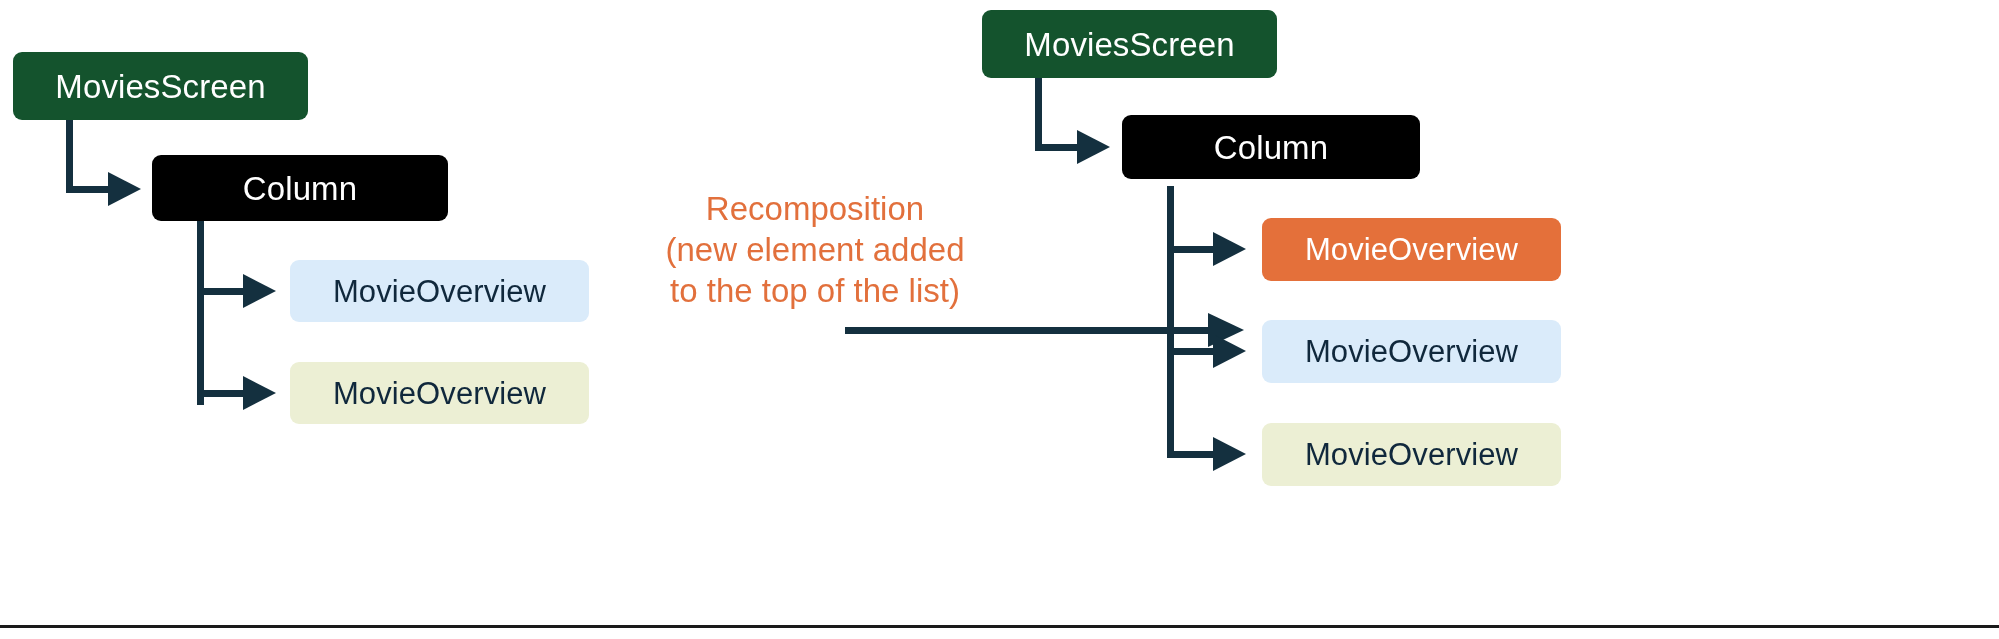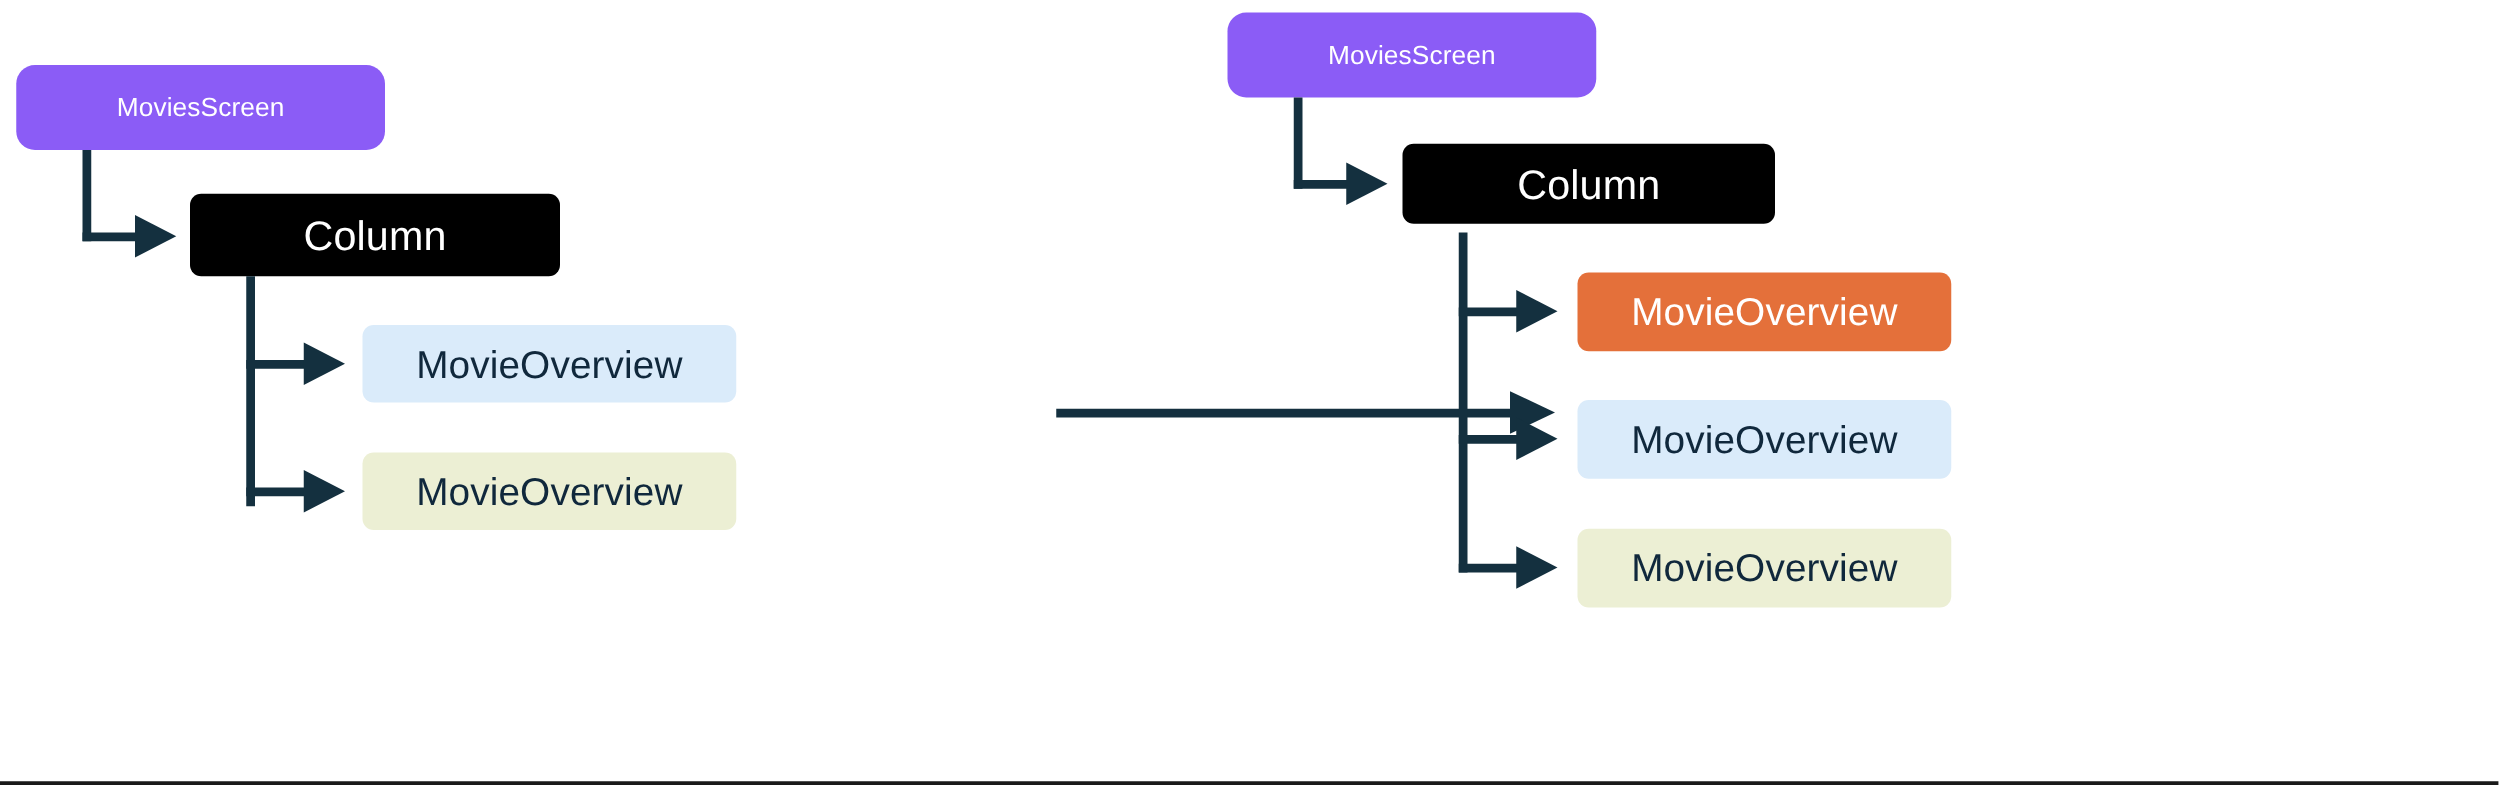--- a/index.html
+++ b/index.html
@@ -28,24 +28,23 @@
     justify-content: center;
     border-radius: 9px;
     font-family: "Liberation Sans", sans-serif;
     font-weight: 400;
     letter-spacing: 0.1px;
     white-space: nowrap;
     line-height: 1;
     user-select: none;
   }
   .node-screen {
-    background: #8b5cf6;
+    background: #14532d;
     color: #ffffff;
-    font-size: 21px;
-    border-radius: 15px;
+    font-size: 33px;
   }
   .node-column {
     background: #000000;
     color: #ffffff;
     font-size: 33px;
   }
   .node-item-blue {
     background: #daebfa;
     color: #10283c;
     font-size: 31px;
@@ -146,20 +145,23 @@
     <div class="conn-h" style="left:197px; top:288px; width:50px;"></div>
     <div class="arrowhead" style="left:243px; top:274px;"></div>
     <div class="node node-item-blue" style="left:290px; top:260px; width:299px; height:62px;">MovieOverview</div>
 
     <div class="conn-h" style="left:197px; top:390px; width:50px;"></div>
     <div class="arrowhead" style="left:243px; top:376px;"></div>
     <div class="node node-item-cream" style="left:290px; top:362px; width:299px; height:62px;">MovieOverview</div>
 
   </div>
 
+  <div id="recomposition-caption">Recomposition
+(new element added
+to the top of the list)</div>
 
   <div id="transition-arrow-line"></div>
   <div id="transition-arrow-head"></div>
 
   <div>
 
     <div class="node node-screen" style="left:982px; top:10px; width:295px; height:68px;">MoviesScreen</div>
 
     <div class="conn-v" style="left:1035px; top:78px; height:73px;"></div>
     <div class="conn-h" style="left:1035px; top:144px; width:45px;"></div>

